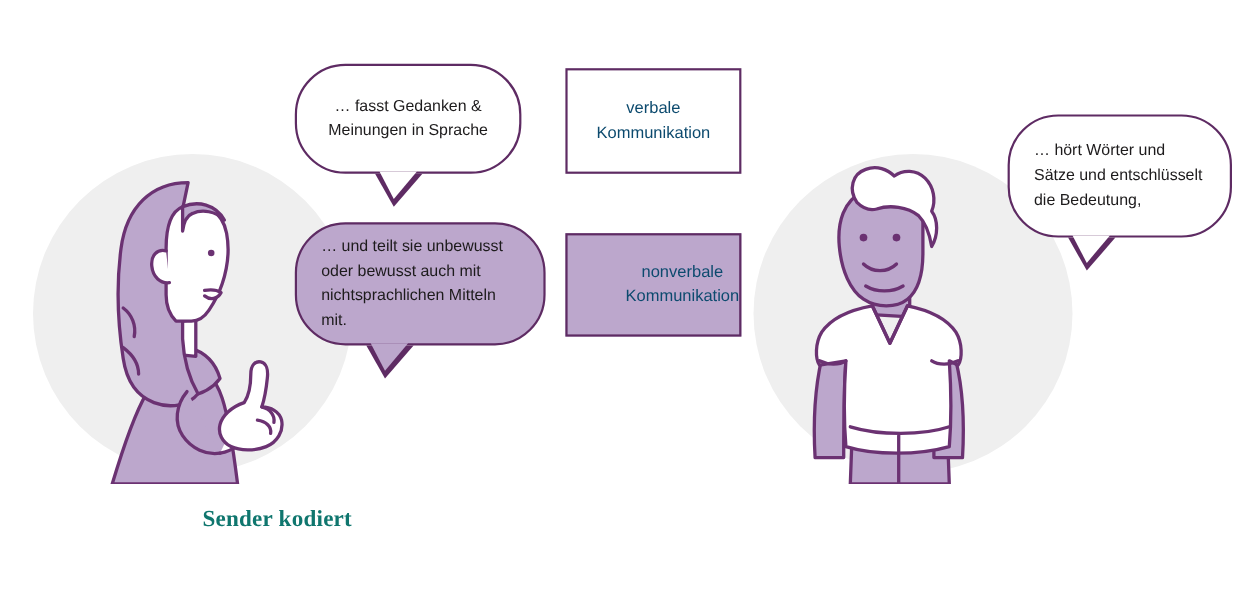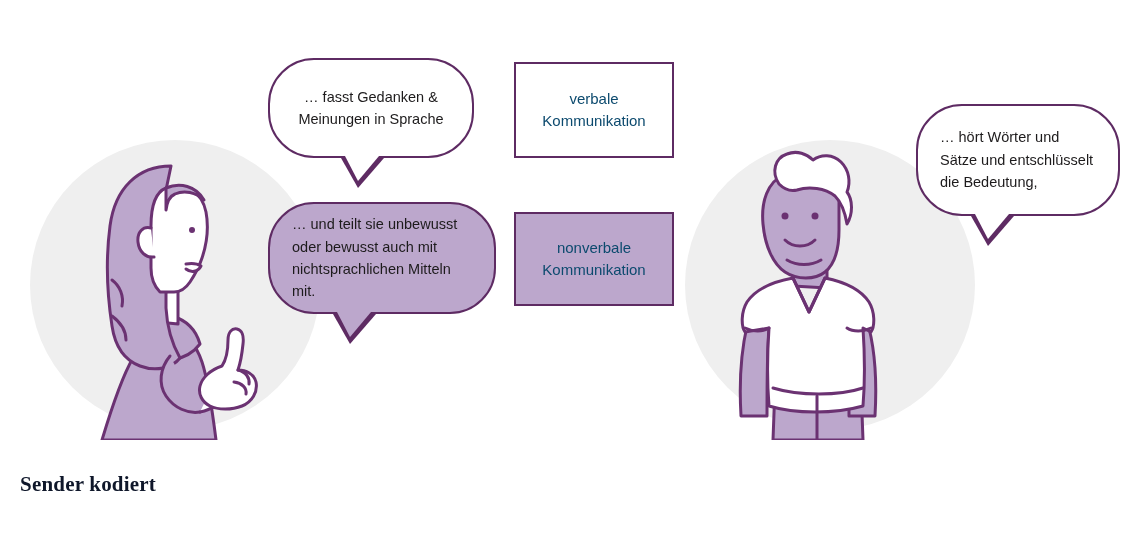--- a/index.html
+++ b/index.html
@@ -43,27 +43,27 @@
     position: absolute;
     left: 0;
     top: 130px;
     width: 300px;
     height: 310px;
   }
 
   
   .caption {
     position: absolute;
-    top: 472px;
+    top: 459px;
     width: 300px;
-    text-align: left;
+    text-align: right;
     font-family: "Liberation Serif", serif;
     font-weight: bold;
     font-size: 21px;
-    color: #0f172a;
+    color: #0f766e;
     letter-spacing: .2px;
   }
 
   
   .bubble {
     position: absolute;
     box-sizing: border-box;
     border: 2px solid #5e2b63;
     border-radius: 46px;
     display: flex;
@@ -114,21 +114,21 @@
   .center-box {
     position: absolute;
     box-sizing: border-box;
     border: 2px solid #5e2b63;
     display: flex;
     align-items: center;
     justify-content: center;
     text-align: center;
   }
   .center-box.white  { background: #ffffff; }
-  .center-box.filled { background: #bca7cc; }
+  .center-box.filled { background: #bca7cc; justify-content: flex-end; }
   .center-box-text {
     font-family: "Liberation Sans", sans-serif;
     font-size: 15px;
     line-height: 1.5;
     color: #0c4a6e;
     white-space: pre-line;
   }
 </style>
 </head>
 <body>

